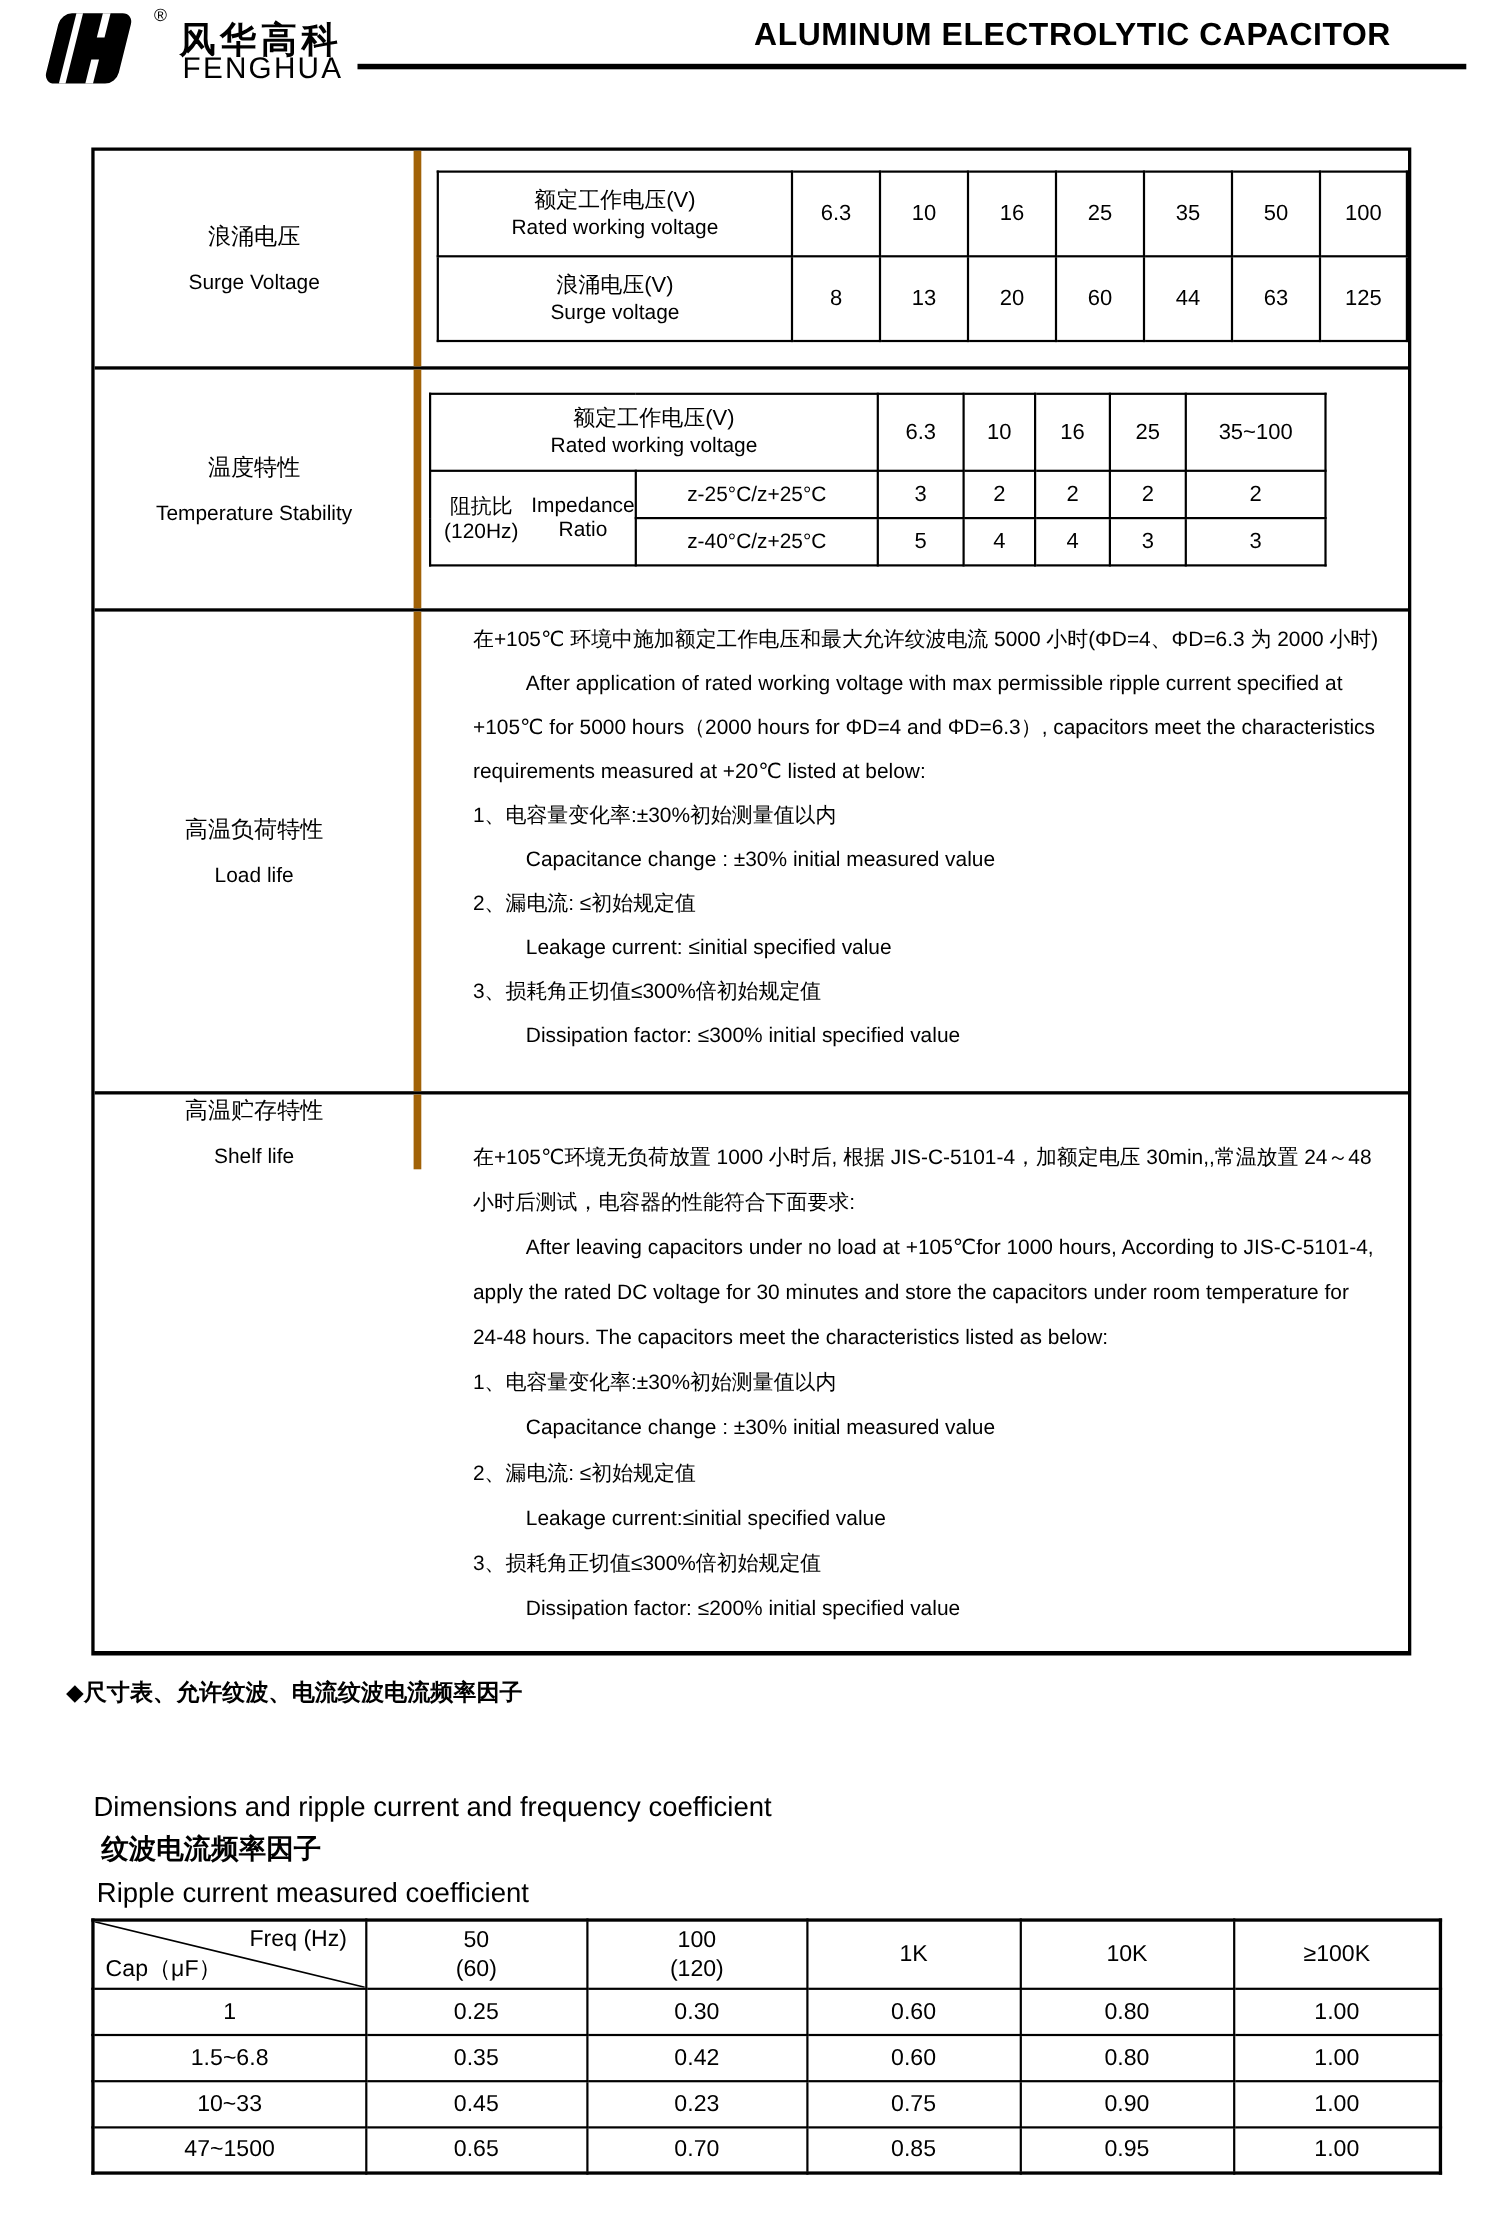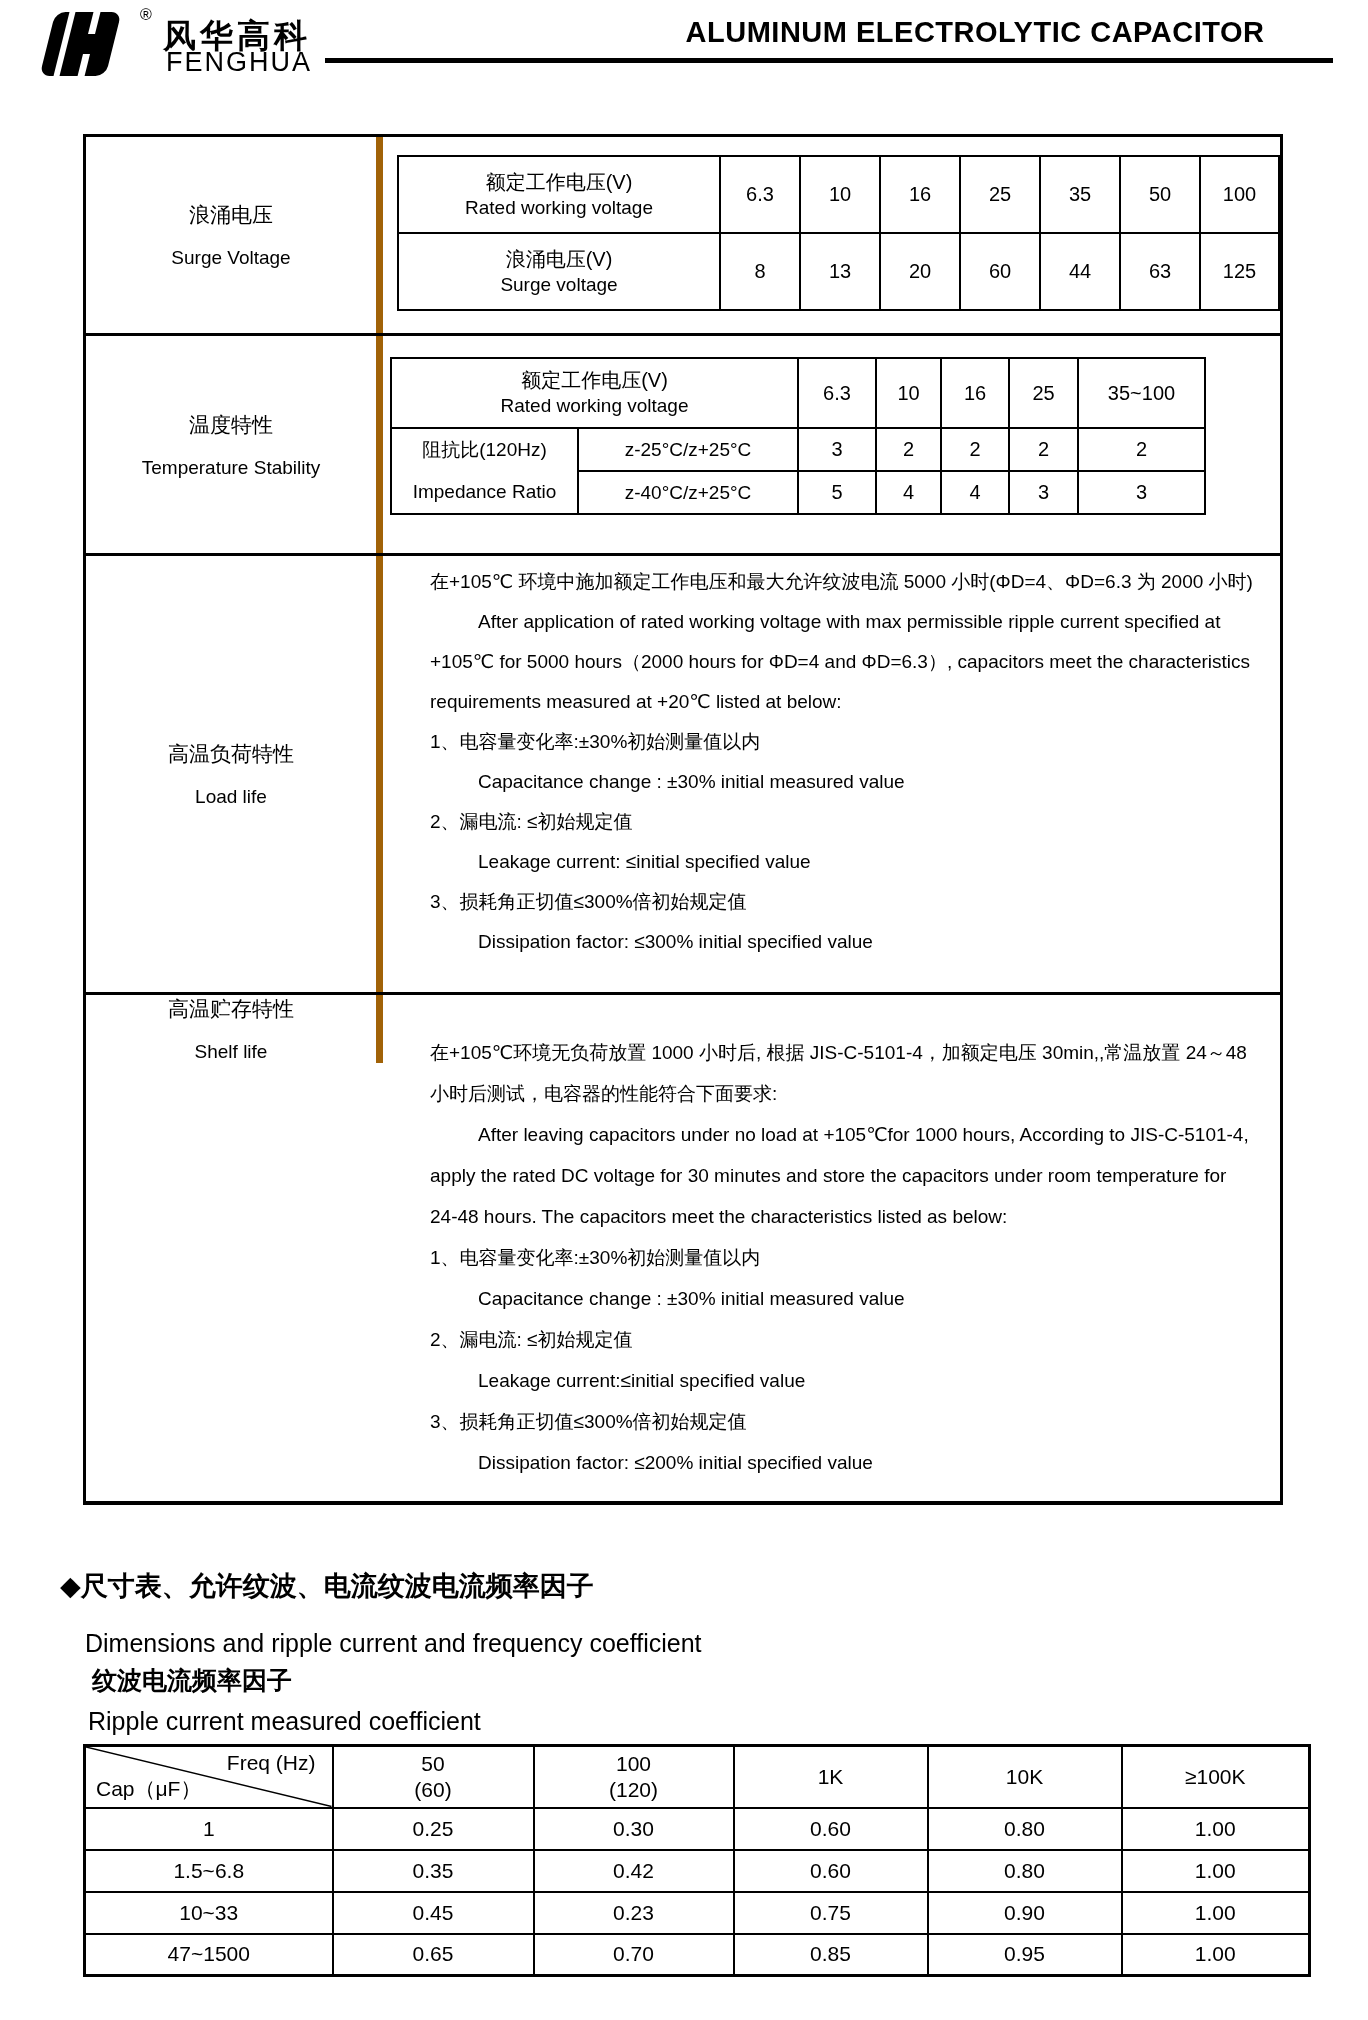--- a/index.html
+++ b/index.html
@@ -28,34 +28,34 @@
 
   table.inner{border-collapse:collapse;table-layout:fixed;}
   table.inner td{border:2px solid #000;text-align:center;vertical-align:middle;
                  font-size:20px;padding:0;box-sizing:border-box;}
   table.inner td .l1{font-size:20px;line-height:26px;}
   table.inner td .l2{font-size:19px;line-height:26px;}
 
   .surge-table{position:absolute;left:14px;top:18px;width:881px;}
   .surge-table tr{height:77px;}
   .temp-table{position:absolute;left:7px;top:21px;width:814px;}
-  .imp-wrap{display:flex;flex-direction:column;height:84px;}
+  .imp-wrap{display:flex;flex-direction:row;height:84px;}
   .imp-wrap div{flex:1;display:flex;align-items:center;justify-content:center;font-size:19px;}
 
   
   .lifetext{position:absolute;left:0;top:0;right:0;padding-left:47px;white-space:nowrap;}
   .load-pad{padding-top:6px;}
   .shelf-pad{padding-top:37px;}
   .tline{font-size:19px;line-height:40px;height:40px;}
   .shelf-pad .tline{line-height:41px;height:41px;}
   .ind1{padding-left:48px;}
   .indp{padding-left:48px;}
 
   
-  .sec-cn1{position:absolute;left:60px;top:1568px;font-size:27px;font-weight:700;white-space:nowrap;}
+  .sec-cn1{position:absolute;left:60px;top:1524px;font-size:21px;font-weight:700;white-space:nowrap;}
   .sec-en1{position:absolute;left:85px;top:1629px;font-size:25px;font-weight:400;white-space:nowrap;}
   .sec-cn2{position:absolute;left:92px;top:1664px;font-size:25px;font-weight:700;white-space:nowrap;}
   .sec-en2{position:absolute;left:88px;top:1707px;font-size:25px;font-weight:400;white-space:nowrap;}
 
   
   .ftable{position:absolute;left:83px;top:1744px;width:1225px;border-collapse:collapse;table-layout:fixed;}
   .ftable td{border:2px solid #000;text-align:center;vertical-align:middle;font-size:21px;
              padding:0;box-sizing:border-box;}
   .ftable .fhead{height:62px;}
   .ftable .frow{height:42px;}

